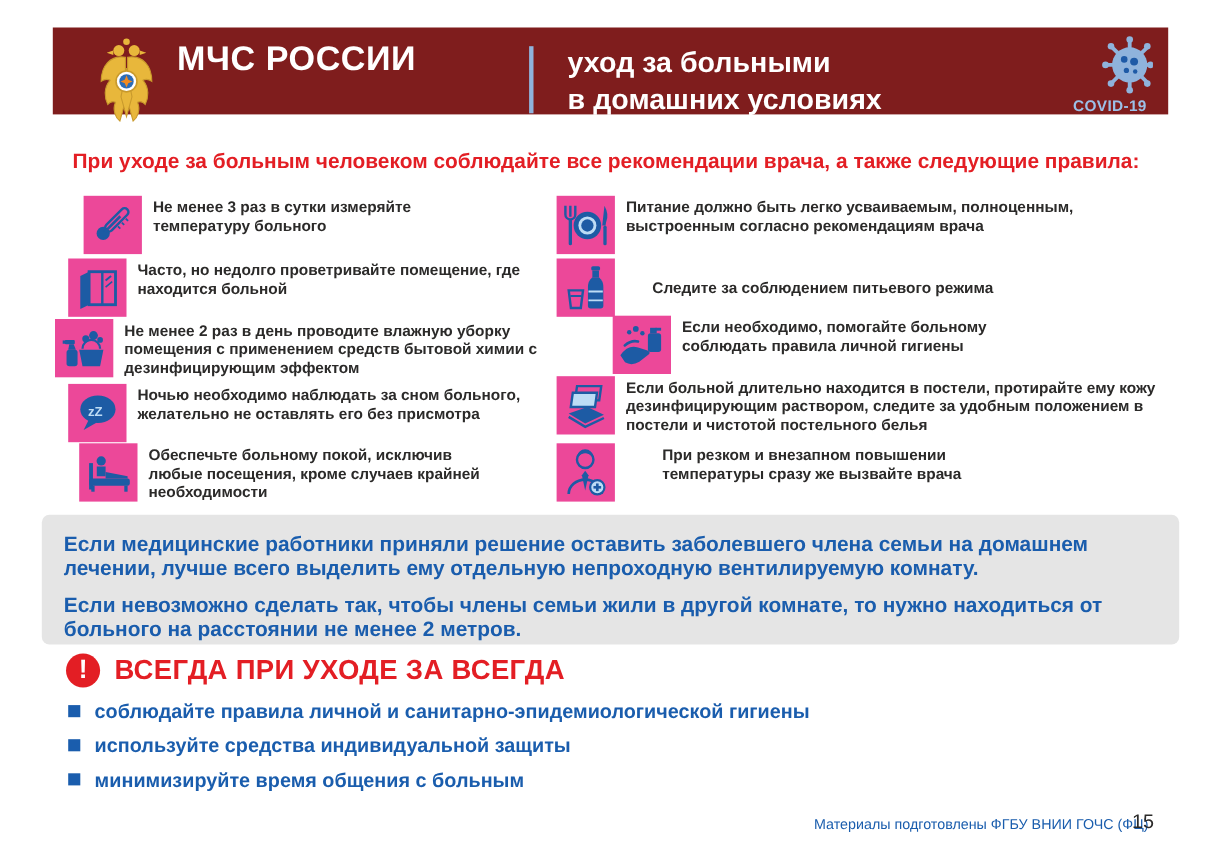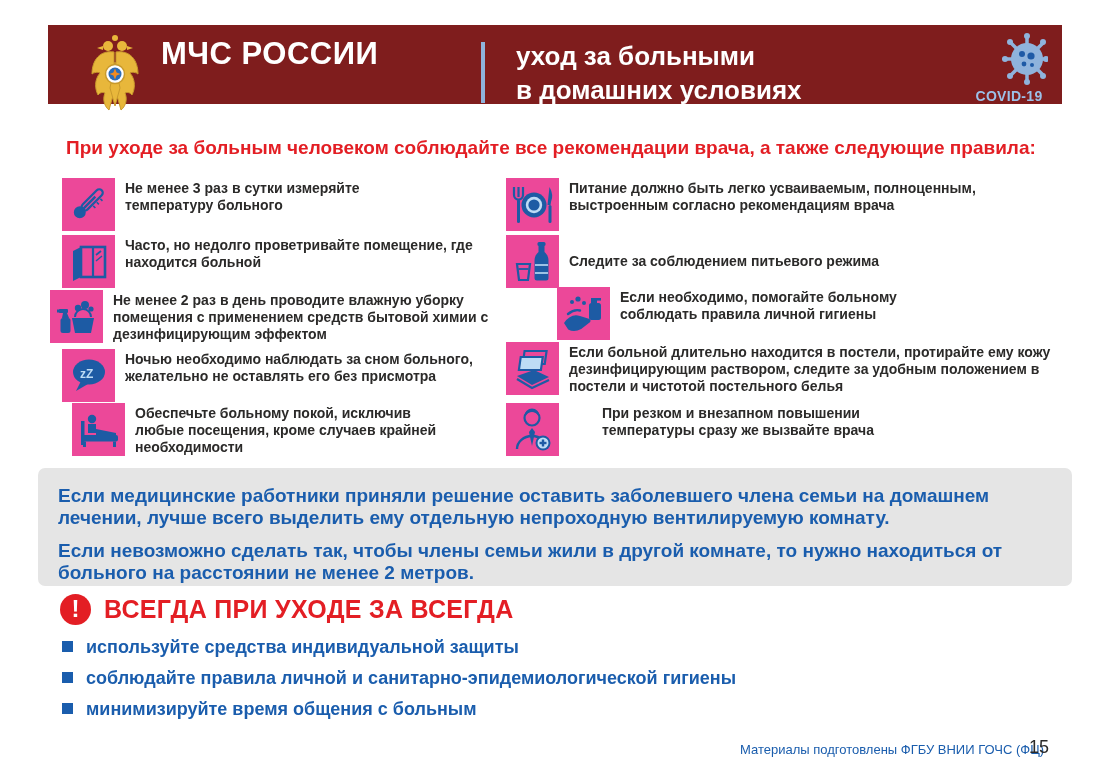--- a/index.html
+++ b/index.html
@@ -15,27 +15,27 @@
   .hdr-divider { position:absolute; left:433px; top:17px; width:4px; height:61px; background:#8FB3DC; }
   .topic { position:absolute; left:468px; top:14px; color:#ffffff; font-weight:bold; font-size:26px; line-height:34px; white-space:nowrap; }
   .covid { position:absolute; right:14px; top:3px; width:78px; text-align:center; }
   .covid-label { color:#9CC0E8; font-weight:bold; font-size:14px; letter-spacing:0.3px; margin-top:-2px; }
   
   .headline { position:absolute; left:55px; top:137px; width:1015px; color:#E31E24; font-weight:bold; font-size:19px;margin-left:11px; }
   
   .rule-item { position:absolute; display:flex; align-items:flex-start; }
   .rule-icon { width:53px; height:53px; background:#ec4899; flex:none; display:flex; align-items:center; justify-content:center; }
   .rule-text { margin-left:10px; padding-top:2px; font-size:14px; font-weight:bold; color:#2B2A29; line-height:17px; }
-  #li1 { left:62px;  top:178px; } #li1 .rule-text { width:280px; }
+  #li1 { left:76px;  top:178px; } #li1 .rule-text { width:280px; }
   #li2 { left:62px;  top:235px; } #li2 .rule-text { width:350px; }
   #li3 { left:50px;  top:290px; } #li3 .rule-text { width:380px; }
   #li4 { left:62px;  top:349px; } #li4 .rule-text { width:370px; }
   #li5 { left:72px;  top:403px; } #li5 .rule-text { width:320px; }
   #ri1 { left:506px; top:178px; } #ri1 .rule-text { width:430px; }
-  #ri2 { left:506px; top:235px; } #ri2 .rule-text { width:430px; padding-top:18px; }
+  #ri2 { left:506px; top:235px;gap:24px; } #ri2 .rule-text { width:430px; padding-top:18px; }
   #ri3 { left:513px; top:287px;padding-left:44px; } #ri3 .rule-text { width:300px; }
   #ri4 { left:506px; top:342px; } #ri4 .rule-text { width:515px; }
   #ri5 { left:506px; top:403px; } #ri5 .rule-text { width:300px;margin-left:43px; }
   
   .info-box { position:absolute; left:38px; top:468px; width:1034px; height:118px; background:#e5e5e5; border-radius:7px; padding:17px 22px 0 20px; }
   .info-box p { color:#1A5DAD; font-weight:bold; font-size:19px; line-height:22px; margin-bottom:11px; }
   
   .warning-head { position:absolute; left:60px; top:594px; display:flex; align-items:center; }
   .excl-circle { width:31px; height:31px; border-radius:50%; background:#E31E24; color:#ffffff; font-weight:bold; font-size:24px; line-height:29px; text-align:center; flex:none; }
   .warning-title { margin-left:13px; color:#E31E24; font-weight:bold; font-size:25px; letter-spacing:0.3px; }
@@ -260,25 +260,25 @@
   <p>Если невозможно сделать так, чтобы члены семьи жили в другой комнате, то нужно находиться от больного на расстоянии не менее 2 метров.</p>
 </div>
 
 <div class="warning-head">
   <span class="excl-circle">!</span>
   <span class="warning-title">ВСЕГДА ПРИ УХОДЕ ЗА ВСЕГДА</span>
 </div>
 <ul class="bullets">
   <li class="bullet">
     <span class="bullet-square"></span>
-    <span class="bullet-text">используйте средства индивидуальной защиты</span>
+    <span class="bullet-text">соблюдайте правила личной и санитарно-эпидемиологической гигиены</span>
   </li>
   <li class="bullet">
     <span class="bullet-square"></span>
-    <span class="bullet-text">соблюдайте правила личной и санитарно-эпидемиологической гигиены</span>
+    <span class="bullet-text">используйте средства индивидуальной защиты</span>
   </li>
   <li class="bullet">
     <span class="bullet-square"></span>
     <span class="bullet-text">минимизируйте время общения с больным</span>
   </li>
 </ul>
 
 <div class="credit">Материалы подготовлены ФГБУ ВНИИ ГОЧС (ФЦ)</div>
 <div class="page-num">15</div>
 

